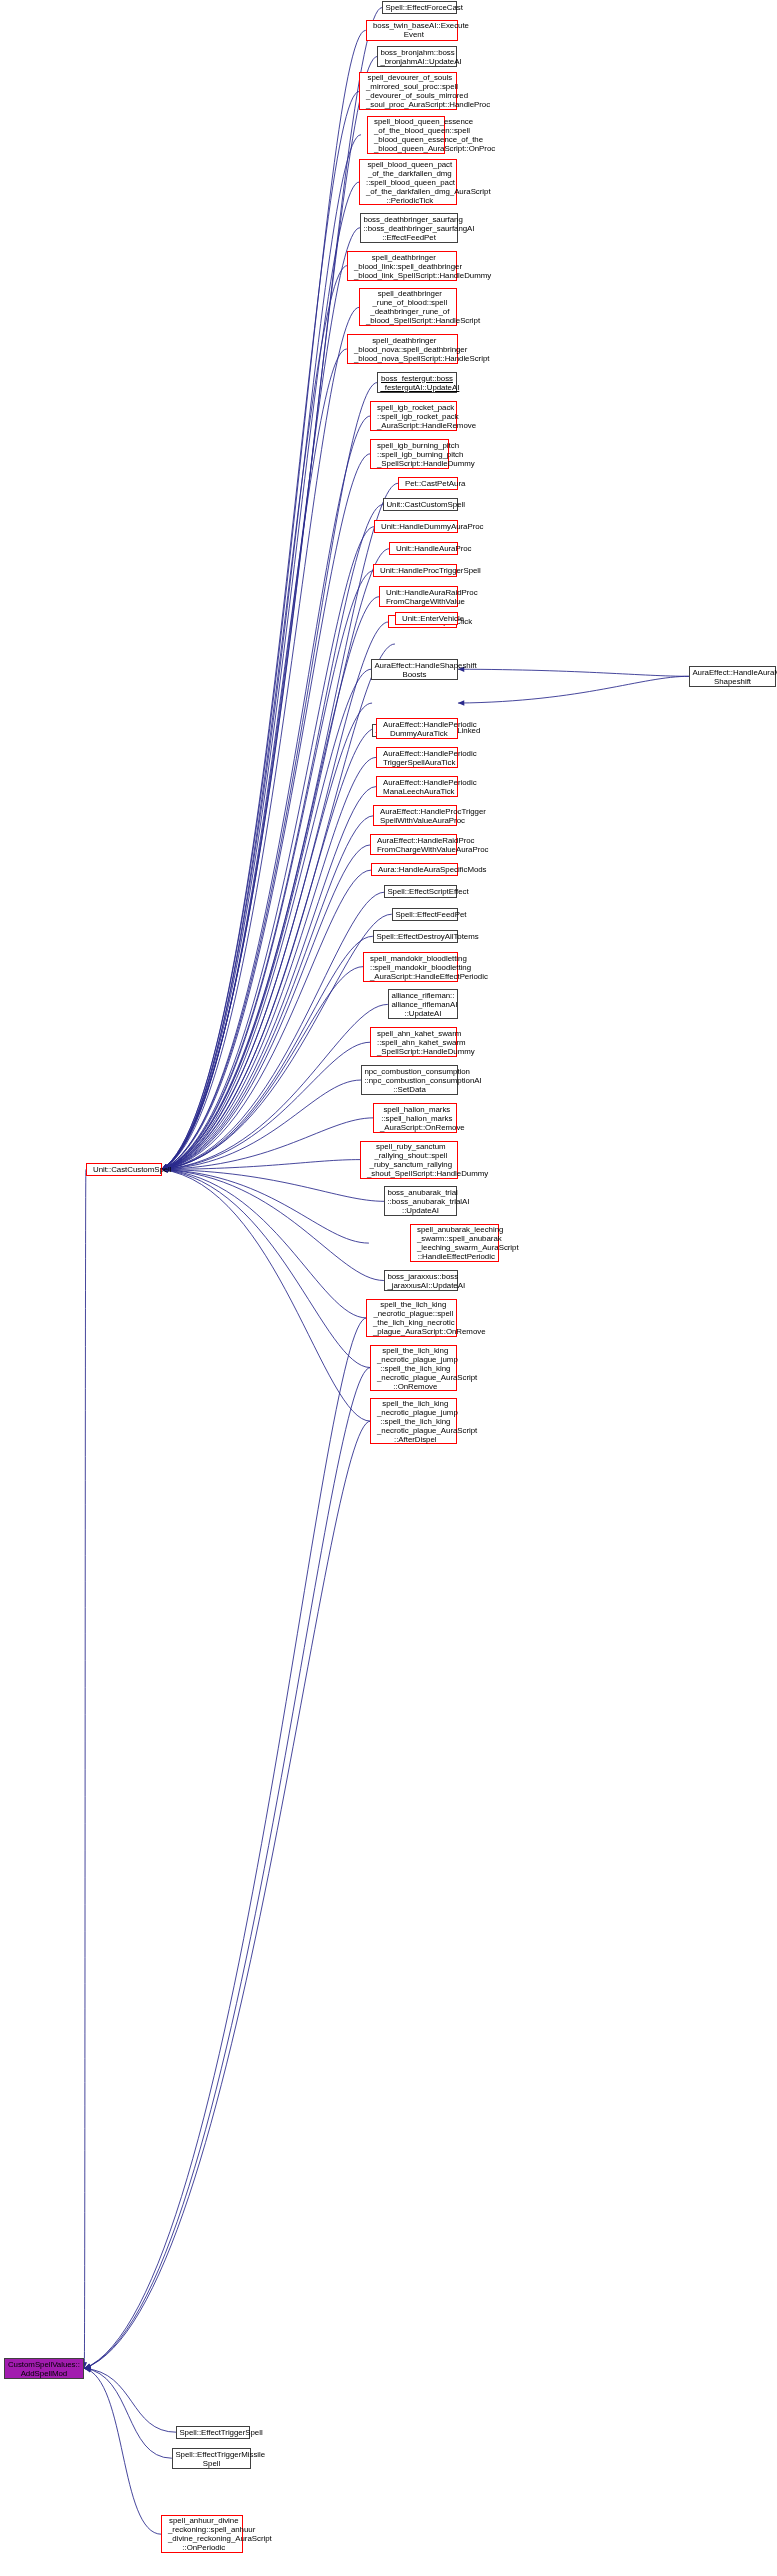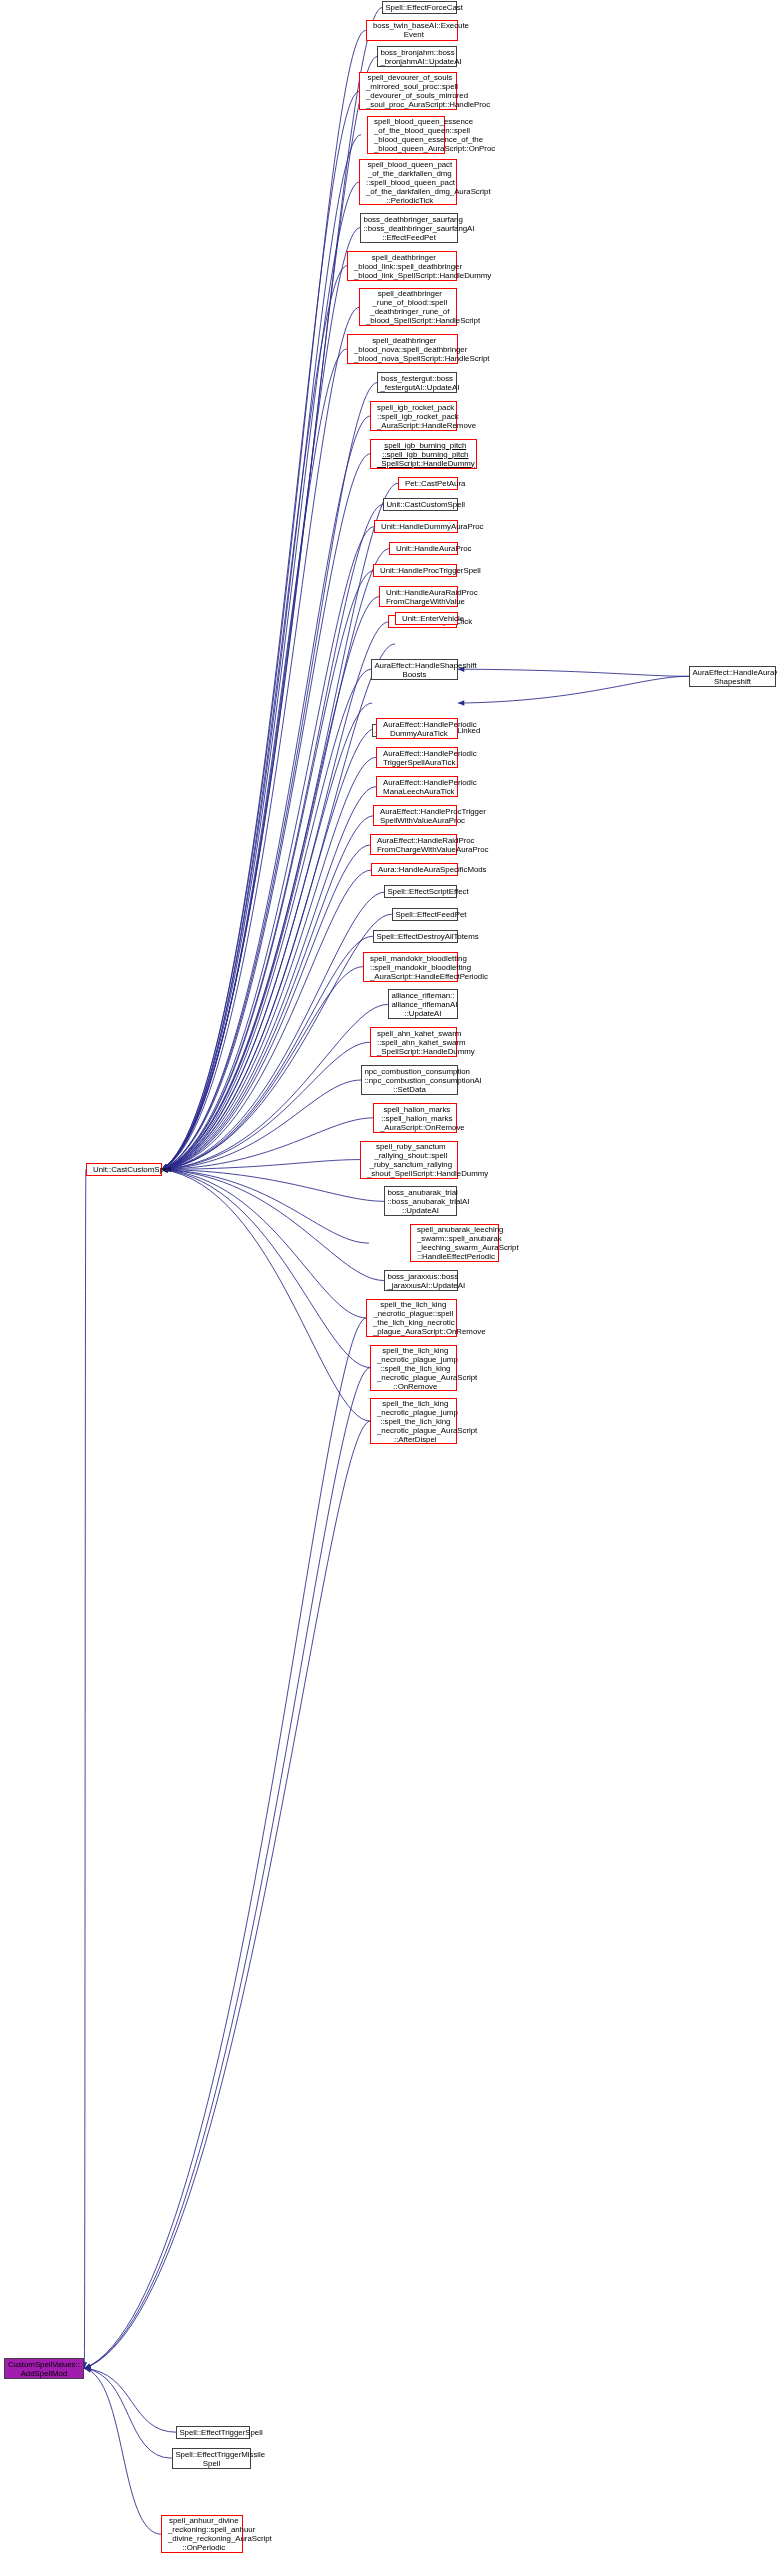--- a/index.html
+++ b/index.html
@@ -192,26 +192,26 @@
       <div class="node red" style="left: 347px; top: 251px; width: 110px; height: 30px;"><span class="lbl">spell_deathbringer
 _blood_link::spell_deathbringer
 _blood_link_SpellScript::HandleDummy</span></div>
       <div class="node red" style="left: 359px; top: 288px; width: 98px; height: 38px;"><span class="lbl">spell_deathbringer
 _rune_of_blood::spell
 _deathbringer_rune_of
 _blood_SpellScript::HandleScript</span></div>
       <div class="node red" style="left: 347px; top: 334px; width: 111px; height: 30px;"><span class="lbl">spell_deathbringer
 _blood_nova::spell_deathbringer
 _blood_nova_SpellScript::HandleScript</span></div>
-      <div class="node" style="left: 377px; top: 372px; width: 80px; height: 21px;"><span class="lbl">boss_festergut::boss
+      <div class="node" style="left: 377px; top: 372px; width: 80px; height: 21px; text-decoration: underline;"><span class="lbl">boss_festergut::boss
 _festergutAI::UpdateAI</span></div>
       <div class="node red" style="left: 370px; top: 401px; width: 87px; height: 30px;"><span class="lbl">spell_igb_rocket_pack
 ::spell_igb_rocket_pack
 _AuraScript::HandleRemove</span></div>
-      <div class="node red" style="left: 370px; top: 439px; width: 107px; height: 30px; text-decoration: underline;"><span class="lbl">spell_igb_burning_pitch
+      <div class="node red" style="left: 370px; top: 439px; width: 79px; height: 30px;"><span class="lbl">spell_igb_burning_pitch
 ::spell_igb_burning_pitch
 _SpellScript::HandleDummy</span></div>
       <div class="node red" style="left: 398px; top: 477px; width: 60px; height: 13.4px;"><span class="lbl">Pet::CastPetAura</span></div>
       <div class="node" style="left: 383px; top: 498px; width: 75px; height: 13.4px;"><span class="lbl">Unit::CastCustomSpell</span></div>
       <div class="node red" style="left: 374px; top: 520px; width: 84px; height: 13.4px;"><span class="lbl">Unit::HandleDummyAuraProc</span></div>
       <div class="node red" style="left: 389px; top: 542px; width: 69px; height: 13.4px;"><span class="lbl">Unit::HandleAuraProc</span></div>
       <div class="node red" style="left: 373px; top: 564px; width: 84px; height: 13.4px;"><span class="lbl">Unit::HandleProcTriggerSpell</span></div>
       <div class="node red" style="left: 379px; top: 586px; width: 79px; height: 21px;"><span class="lbl">Unit::HandleAuraRaidProc
 FromChargeWithValue</span></div>
       <div class="node red" style="left: 388px; top: 615px; width: 69px; height: 13.4px;"><span class="lbl">Unit::HandleSpellClick</span></div>

